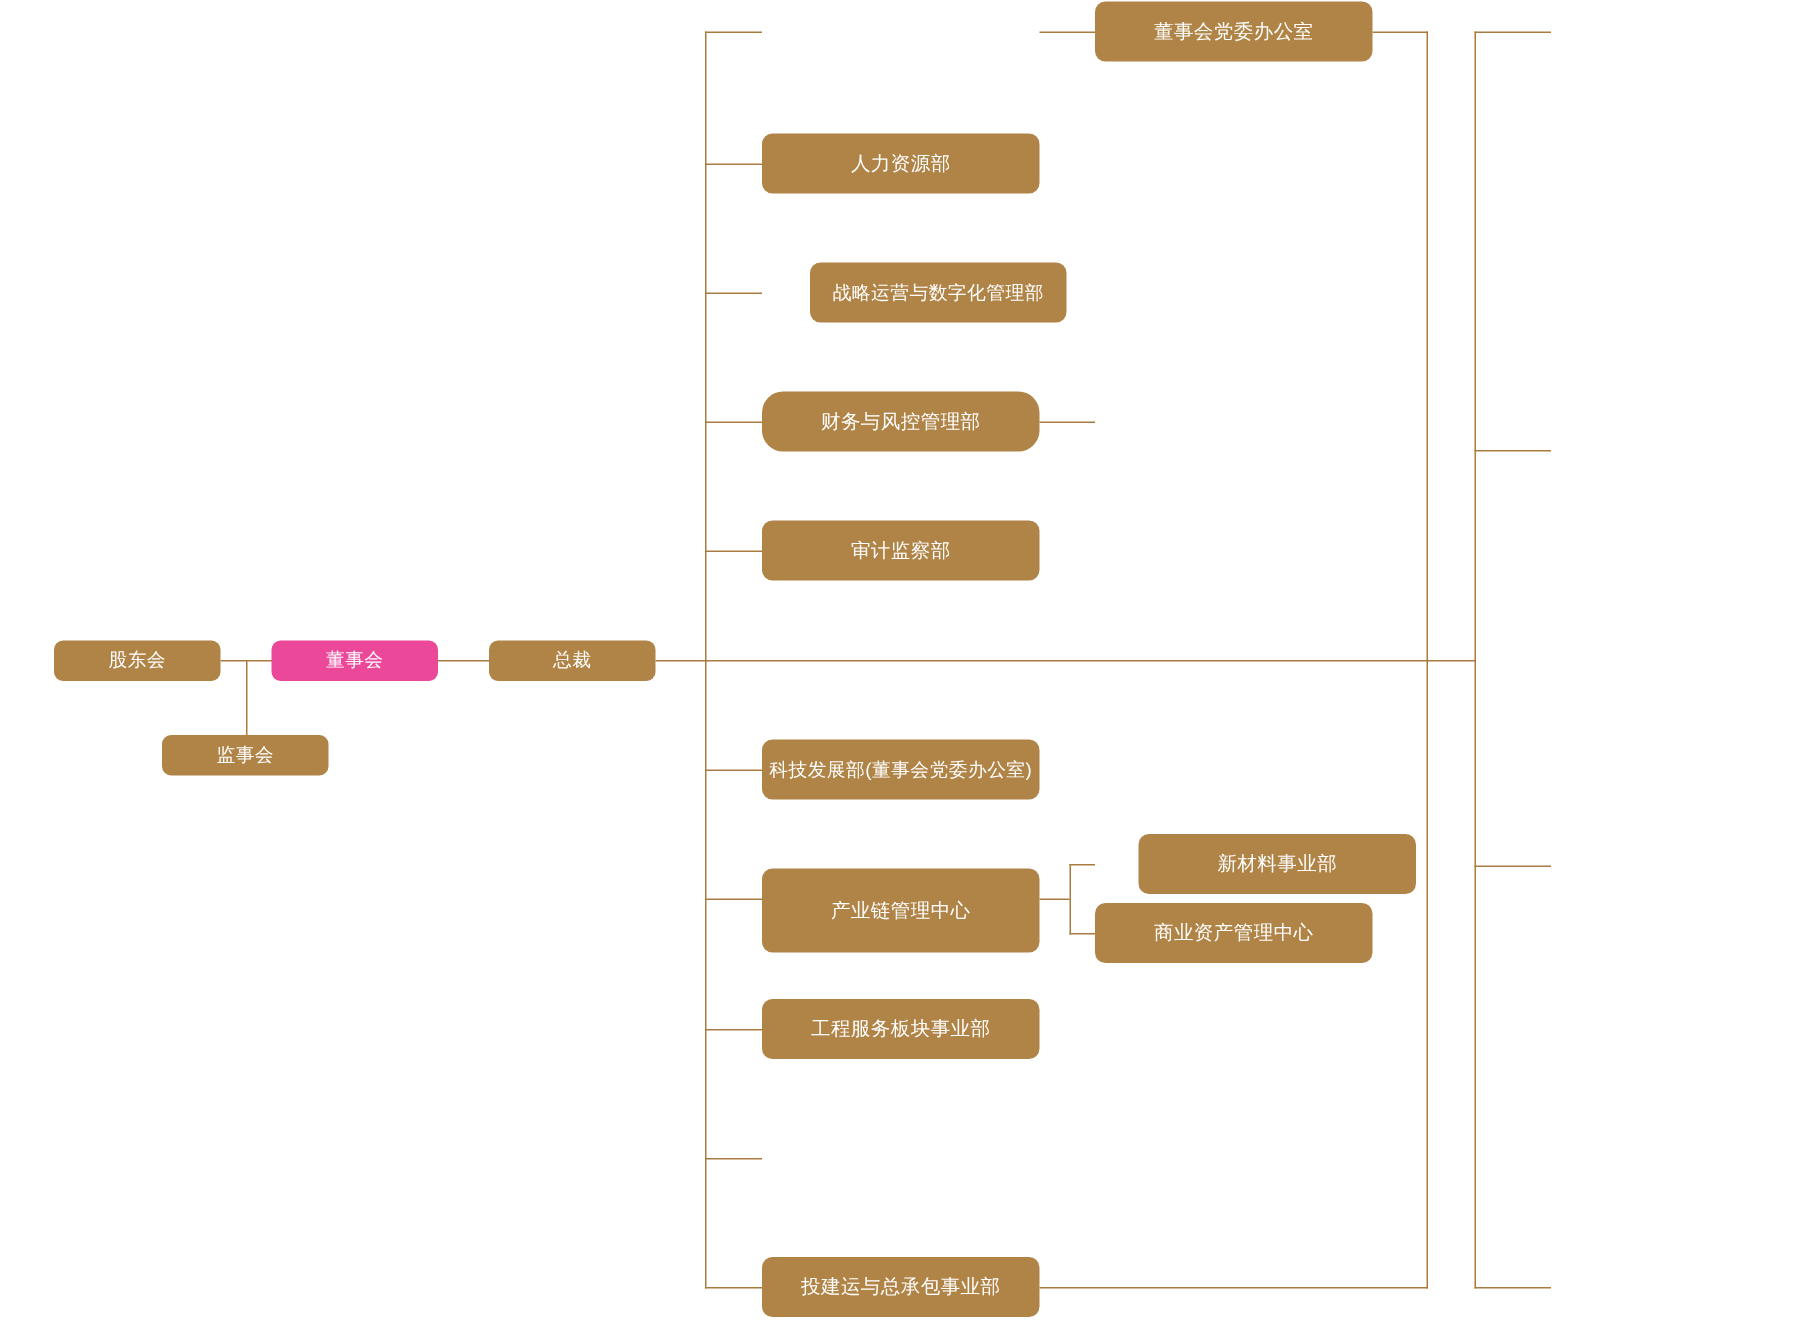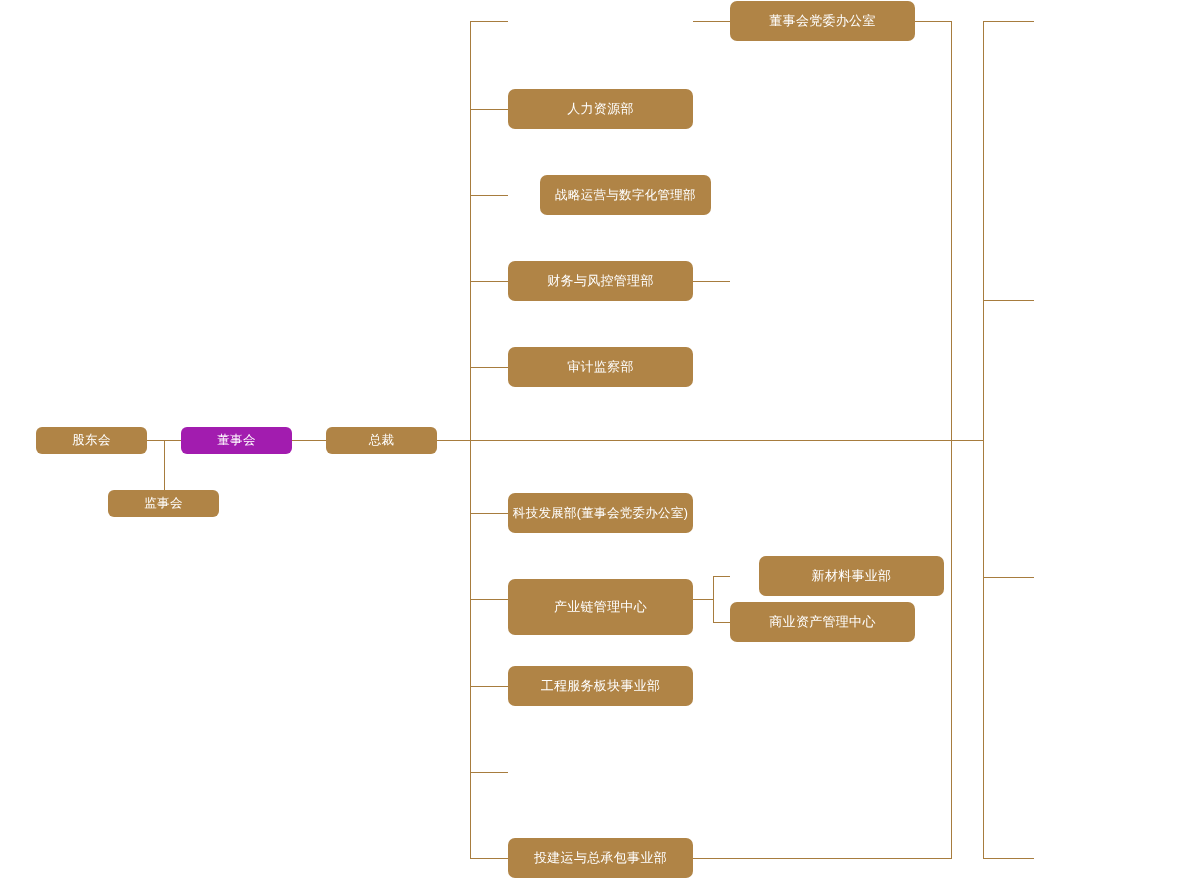--- a/index.html
+++ b/index.html
@@ -98,21 +98,21 @@
   <div class="line v" style="left: 983px; top: 21px; height: 838px; background: rgb(167, 124, 62);"></div>
   <div class="line h" style="left: 983px; top: 21px; width: 51px; background: rgb(167, 124, 62);"></div>
   <div class="line h" style="left: 983px; top: 300px; width: 51px; background: rgb(167, 124, 62);"></div>
   <div class="line h" style="left: 983px; top: 577px; width: 51px; background: rgb(167, 124, 62);"></div>
   <div class="line h" style="left: 983px; top: 858px; width: 51px; background: rgb(167, 124, 62);"></div>
 
   <div class="node small" style="left: 36px; top: 427px; width: 111px; height: 27px; background: rgb(176, 132, 70); color: rgb(255, 255, 255);">
     <span>股东会</span>
   </div>
 
-  <div class="node small" style="left: 181px; top: 427px; width: 111px; height: 27px; background: #a21caf; color: rgb(255, 255, 255);">
+  <div class="node small" style="left: 181px; top: 427px; width: 111px; height: 27px; background: #ec4899; color: rgb(255, 255, 255);">
     <span>董事会</span>
   </div>
 
   <div class="node small" style="left: 108px; top: 490px; width: 111px; height: 27px; background: rgb(176, 132, 70); color: rgb(255, 255, 255);">
     <span>监事会</span>
   </div>
 
   <div class="node small" style="left: 326px; top: 427px; width: 111px; height: 27px; background: rgb(176, 132, 70); color: rgb(255, 255, 255);">
     <span>总裁</span>
   </div>
@@ -123,21 +123,21 @@
   </div>
 
   <div class="node" style="left: 508px; top: 89px; width: 185px; height: 40px; background: rgb(176, 132, 70); color: rgb(255, 255, 255);">
     <span>人力资源部</span>
   </div>
 
   <div class="node tight" style="left: 508px; top: 175px; width: 171px; height: 40px; background: rgb(176, 132, 70); color: rgb(255, 255, 255); margin-left: 32px;">
     <span>战略运营与数字化管理部</span>
   </div>
 
-  <div class="node" style="left: 508px; top: 261px; width: 185px; height: 40px; background: rgb(176, 132, 70); color: rgb(255, 255, 255);">
+  <div class="node" style="left: 508px; top: 261px; width: 185px; height: 40px; background: rgb(176, 132, 70); color: rgb(255, 255, 255); border-radius: 14px;">
     <span>财务与风控管理部</span>
   </div>
 
 
   <div class="node" style="left: 508px; top: 347px; width: 185px; height: 40px; background: rgb(176, 132, 70); color: rgb(255, 255, 255);">
     <span>审计监察部</span>
   </div>
 
   <div class="node tight" style="left: 508px; top: 493px; width: 185px; height: 40px; background: rgb(176, 132, 70); color: rgb(255, 255, 255);">
     <span>科技发展部(董事会党委办公室)</span>

